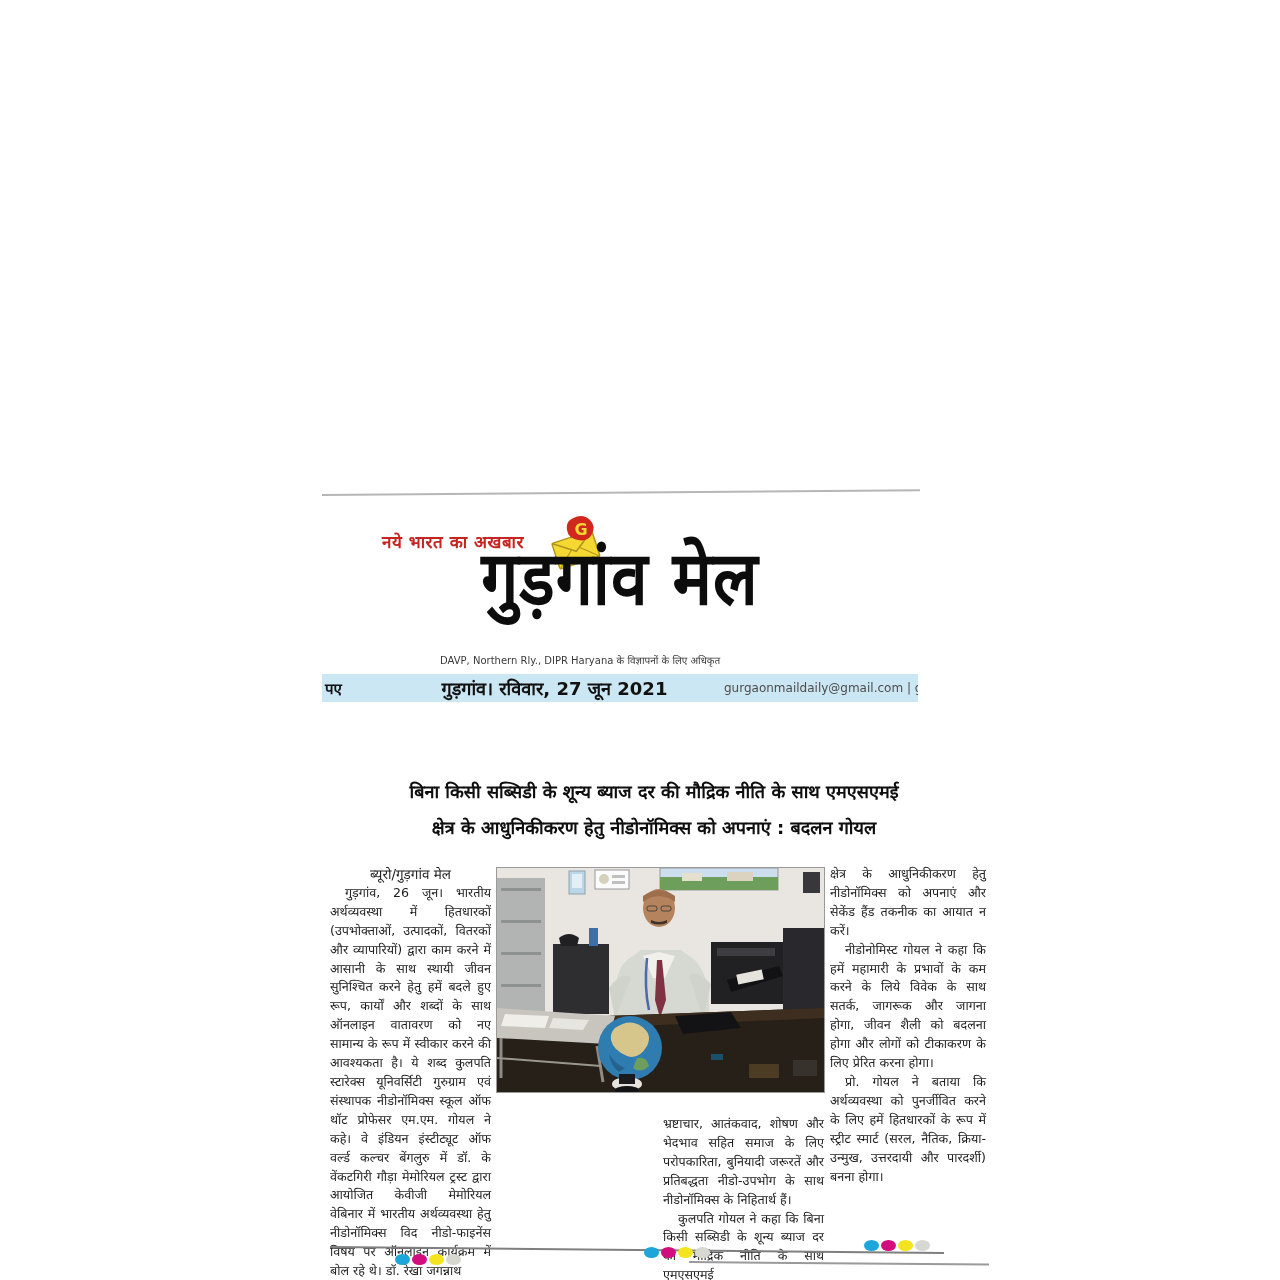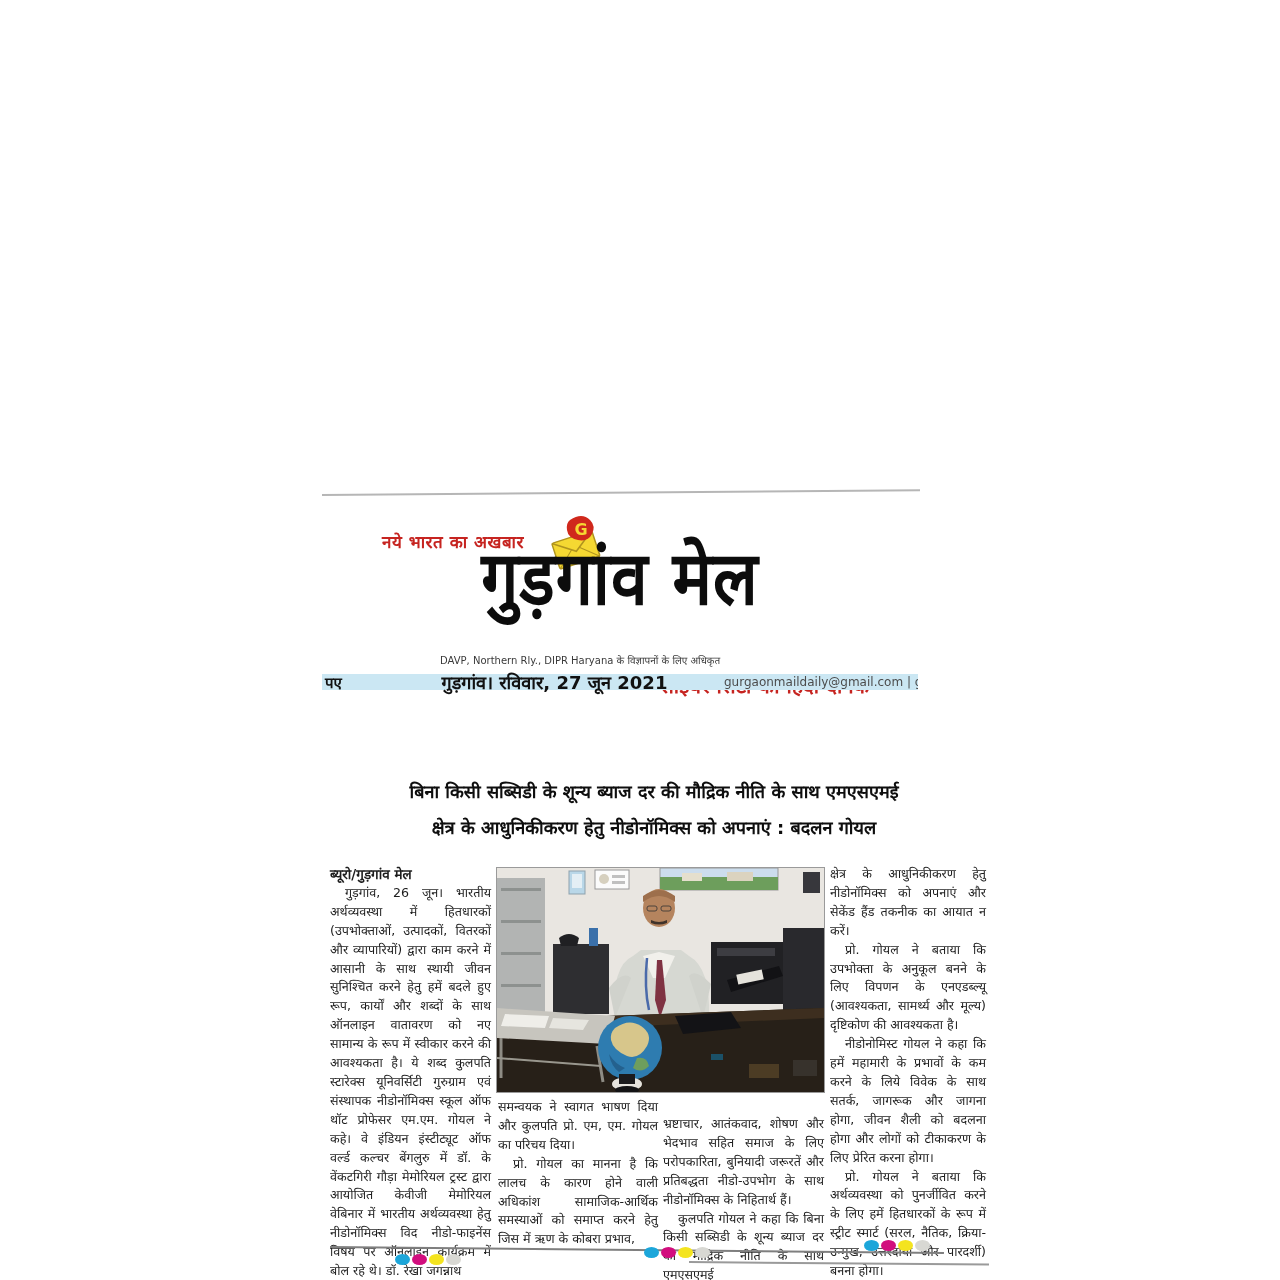--- a/index.html
+++ b/index.html
@@ -14,33 +14,33 @@
 
   
   .top-rule{left:0;top:6px;width:598px;height:2px;background:#b6b6b6;transform:rotate(-0.45deg);transform-origin:left center;}
   .tagline{left:60px;top:42px;font-size:17px;font-weight:bold;color:#c62420;letter-spacing:.5px;white-space:nowrap;}
   .logo{left:224px;top:24px;width:62px;height:58px;}
   .mast-title{left:0;top:54px;width:596px;text-align:center;font-size:66px;font-weight:800;color:#0c0c0c;line-height:1;white-space:nowrap;transform:scaleY(1.12);transform-origin:top center;letter-spacing:1px;}
   .auth-line{left:118px;top:165px;font-size:10px;color:#3a3a3a;white-space:nowrap;}
   .mast-subtitle{left:338px;top:147px;font-size:20.5px;font-weight:bold;color:#c62420;white-space:nowrap;margin-top:36px;}
 
   
-  .datestrip{left:0;top:186px;width:596px;height:16px;background:#cbe7f3;display:flex;align-items:center;}
+  .datestrip{left:0;top:186px;width:596px;height:28px;background:#cbe7f3;display:flex;align-items:center;}
   .datestrip .frag{font-size:15px;font-weight:bold;color:#111;padding-left:3px;width:60px;}
   .datestrip .center{flex:1;text-align:center;font-size:18px;font-weight:bold;color:#111;}
   .datestrip .right{font-size:12px;color:#4c4c4c;padding-right:4px;width:190px;text-align:right;white-space:nowrap;overflow:hidden;}
 
   
   .headline{left:0;top:286px;width:664px;text-align:center;font-size:18px;line-height:36px;font-weight:bold;color:#0e0e0e;}
 
   
   .bodycol{font-size:12.6px;line-height:18.9px;text-align:justify;color:#1d1d1d;}
   .bodycol p{margin:0;}
   .bodycol p.indent{text-indent:15px;}
-  .byline{text-align:left;font-weight:bold;font-size:13.5px;margin:0 0 1px 0;}
+  .byline{text-align:center;font-weight:normal;font-size:13.5px;margin:0 0 1px 0;}
   .col1{left:8px;top:377px;width:161px;}
   .col2{left:176px;top:377px;width:160px;}
   .col3{left:341px;top:394px;width:161px;}
   .col4{left:508px;top:377px;width:156px;}
   .photo-spacer{height:233px;}
   .photo{left:174px;top:379px;width:329px;height:226px;border:1px solid #9a9a9a;box-sizing:border-box;overflow:hidden;background:#ece9e4;}
   .photo svg{display:block;width:100%;height:100%;filter:saturate(1.05) contrast(.97);}
 
   
   .rule-a{left:8px;top:758px;width:614px;height:2px;background:#7f7f7f;transform:rotate(0.55deg);transform-origin:left center;}
@@ -154,35 +154,29 @@
       <rect x="122" y="206" width="16" height="10" fill="#18181a"></rect>
       <ellipse cx="130" cy="222" rx="12" ry="4" fill="#101012"></ellipse>
     </svg>
   </div>
 
   <div class="abs bodycol col1">
     <p class="byline">ब्यूरो/गुड़गांव मेल</p>
     <p class="indent">गुड़गांव, 26 जून। भारतीय अर्थव्यवस्था में हितधारकों (उपभोक्ताओं, उत्पादकों, वितरकों और व्यापारियों) द्वारा काम करने में आसानी के साथ स्थायी जीवन सुनिश्चित करने हेतु हमें बदले हुए रूप, कार्यों और शब्दों के साथ ऑनलाइन वातावरण को नए सामान्य के रूप में स्वीकार करने की आवश्यकता है। ये शब्द कुलपति स्टारेक्स यूनिवर्सिटी गुरुग्राम एवं संस्थापक नीडोनॉमिक्स स्कूल ऑफ थॉट प्रोफेसर एम.एम. गोयल ने कहे। वे इंडियन इंस्टीट्यूट ऑफ वर्ल्ड कल्चर बेंगलुरु में डॉ. के वेंकटगिरी गौड़ा मेमोरियल ट्रस्ट द्वारा आयोजित केवीजी मेमोरियल वेबिनार में भारतीय अर्थव्यवस्था हेतु नीडोनॉमिक्स विद नीडो-फाइनेंस विषय पर ऑनलाइन कार्यक्रम में बोल रहे थे। डॉ. रेखा जगन्नाथ</p>
   </div>
 
-  <div class="abs bodycol col2">
-    <div class="photo-spacer"></div>
-    <p>समन्वयक ने स्वागत भाषण दिया और कुलपति प्रो. एम, एम. गोयल का परिचय दिया।</p>
-    <p class="indent">प्रो. गोयल का मानना है कि लालच के कारण होने वाली अधिकांश सामाजिक-आर्थिक समस्याओं को समाप्त करने हेतु जिस में ऋण के कोबरा प्रभाव,</p>
-  </div>
 
   <div class="abs bodycol col3">
     <div class="photo-spacer"></div>
     <p>भ्रष्टाचार, आतंकवाद, शोषण और भेदभाव सहित समाज के लिए परोपकारिता, बुनियादी जरूरतें और प्रतिबद्धता नीडो-उपभोग के साथ नीडोनॉमिक्स के निहितार्थ हैं।</p>
     <p class="indent">कुलपति गोयल ने कहा कि बिना किसी सब्सिडी के शून्य ब्याज दर की मौद्रिक नीति के साथ एमएसएमई</p>
   </div>
 
   <div class="abs bodycol col4">
     <p>क्षेत्र के आधुनिकीकरण हेतु नीडोनॉमिक्स को अपनाएं और सेकेंड हैंड तकनीक का आयात न करें।</p>
-    <p class="indent">प्रो. गोयल ने बताया कि उपभोक्ता के अनुकूल बनने के लिए विपणन के एनएडब्ल्यू (आवश्यकता, सामर्थ्य और मूल्य) दृष्टिकोण की आवश्यकता है।</p>
     <p class="indent">नीडोनोमिस्ट गोयल ने कहा कि हमें महामारी के प्रभावों के कम करने के लिये विवेक के साथ सतर्क, जागरूक और जागना होगा, जीवन शैली को बदलना होगा और लोगों को टीकाकरण के लिए प्रेरित करना होगा।</p>
     <p class="indent">प्रो. गोयल ने बताया कि अर्थव्यवस्था को पुनर्जीवित करने के लिए हमें हितधारकों के रूप में स्ट्रीट स्मार्ट (सरल, नैतिक, क्रिया-उन्मुख, उत्तरदायी और पारदर्शी) बनना होगा।</p>
   </div>
 
   <div class="abs rule-a"></div>
   <div class="abs rule-b"></div>
 
   <div class="abs dots g1">
     <span style="background: rgb(28, 166, 218);"></span>
     <span style="background: rgb(210, 14, 126);"></span>

